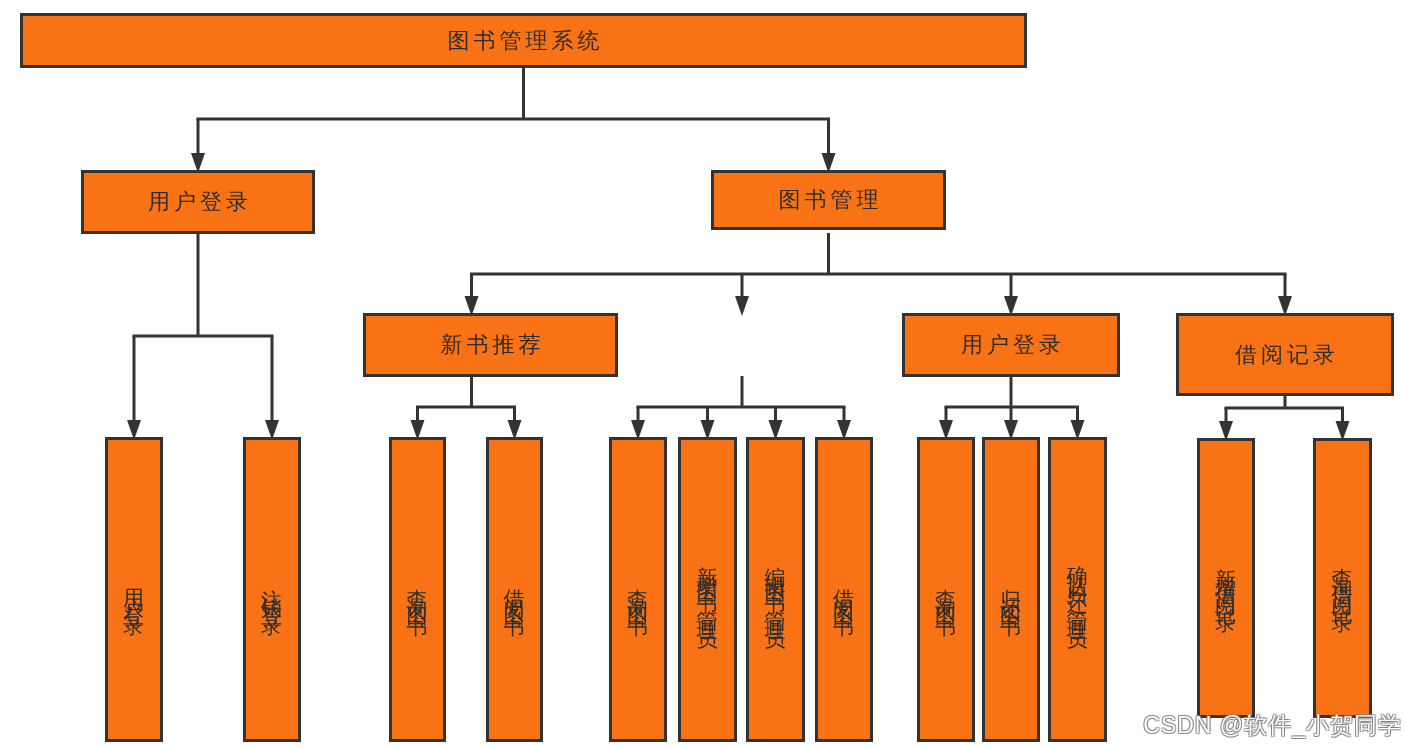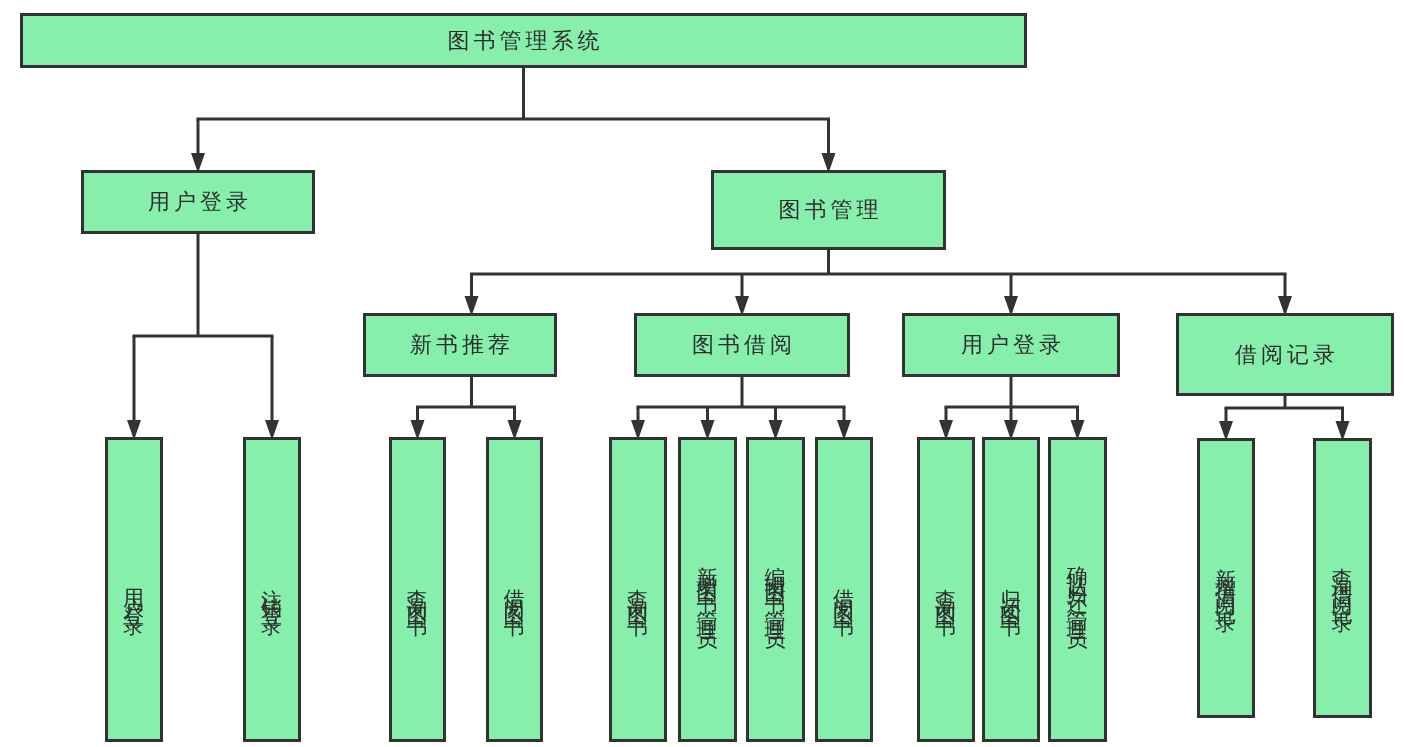--- a/index.html
+++ b/index.html
@@ -6,34 +6,34 @@
     --line:#333333;
     --border:#333333;
     --text:#2d2d2d;
     --bg:#ffffff;
   }
   html,body{margin:0;padding:0;background:var(--bg);}
   body{font-family:"Liberation Sans","DejaVu Sans",sans-serif;}
   #canvas{position:relative;width:1405px;height:747px;background:var(--bg);overflow:hidden;}
   #connectors{position:absolute;left:0;top:0;width:1405px;height:747px;pointer-events:none;}
   .node{
-    position:absolute;box-sizing:border-box;background:#86efac;
+    position:absolute;box-sizing:border-box;background:#f97316;
     border:3px solid var(--border);color:var(--text);
     display:flex;align-items:center;justify-content:center;
   }
   .box-h .lbl{font-size:22px;letter-spacing:4px;text-indent:4px;white-space:nowrap;}
   .box-v .lbl{
     display:block;writing-mode:vertical-rl;text-orientation:mixed;
     font-size:21px;letter-spacing:9px;line-height:1;white-space:nowrap;
   }
   
   #n-root            {left:20px;  top:13px;  width:1007px; height:55px;}
   #n-user-login      {left:81px;  top:170px; width:234px;  height:64px;}
-  #n-book-mgmt       {left:711px; top:170px; width:235px;  height:80px;}
-  #n-new-book-rec    {left:363px; top:313px; width:194px;  height:64px;align-items:center;}
+  #n-book-mgmt       {left:711px; top:170px; width:235px;  height:60px;}
+  #n-new-book-rec    {left:363px; top:313px; width:255px;  height:64px;align-items:center;}
   #n-book-borrow     {left:634px; top:313px; width:216px;  height:64px;}
   #n-current-borrow  {left:902px; top:313px; width:218px;  height:64px;}
   #n-borrow-records  {left:1176px;top:313px; width:218px;  height:83px;}
   #n-leaf-user-login    {left:105px; top:437px; width:58px; height:305px;}
   #n-leaf-logout        {left:243px; top:437px; width:58px; height:305px;}
   #n-leaf-query-book-1  {left:389px; top:437px; width:57px; height:305px;}
   #n-leaf-borrow-book-1 {left:486px; top:437px; width:57px; height:305px;}
   #n-leaf-query-book-2  {left:609px; top:437px; width:58px; height:305px;}
   #n-leaf-add-book      {left:678px; top:437px; width:59px; height:305px;}
   #n-leaf-edit-book     {left:746px; top:437px; width:59px; height:305px;}
@@ -117,23 +117,20 @@
   <div class="node box-h" id="n-user-login">
     <span class="lbl">用户登录</span>
   </div>
   <div class="node box-h" id="n-book-mgmt">
     <span class="lbl">图书管理</span>
   </div>
 
   <div class="node box-h" id="n-new-book-rec">
     <span class="lbl">新书推荐</span>
   </div>
-  <div class="node box-h" id="n-book-borrow">
-    <span class="lbl">图书借阅</span>
-  </div>
   <div class="node box-h" id="n-current-borrow">
     <span class="lbl">用户登录</span>
   </div>
   <div class="node box-h" id="n-borrow-records">
     <span class="lbl">借阅记录</span>
   </div>
 
   <div class="node box-v" id="n-leaf-user-login">
     <span class="lbl">用户登录</span>
   </div>
@@ -171,13 +168,14 @@
     <span class="lbl">确认归还（管理员）</span>
   </div>
 
   <div class="node box-v" id="n-leaf-add-record">
     <span class="lbl">新增借阅记录</span>
   </div>
   <div class="node box-v" id="n-leaf-query-record">
     <span class="lbl">查询借阅记录</span>
   </div>
 
+  <div id="watermark">CSDN @软件_小贺同学</div>
 </div>
 
 </body></html>

